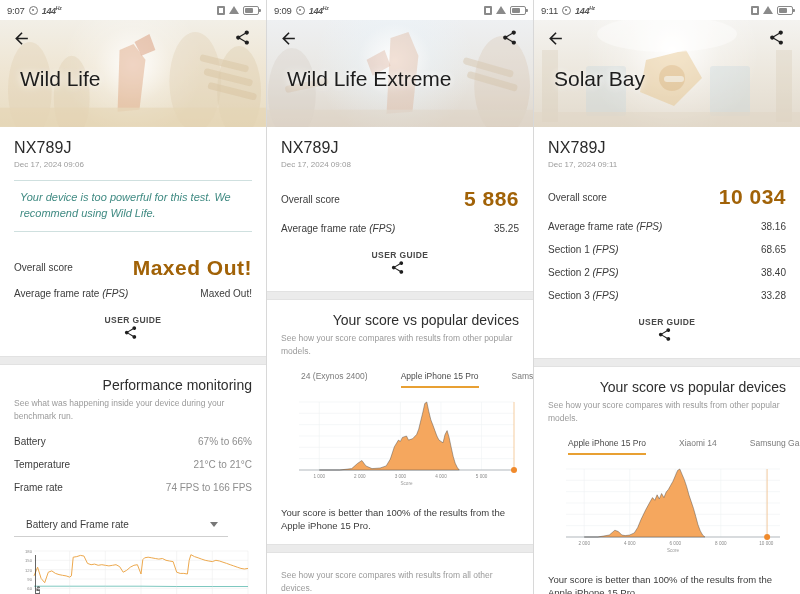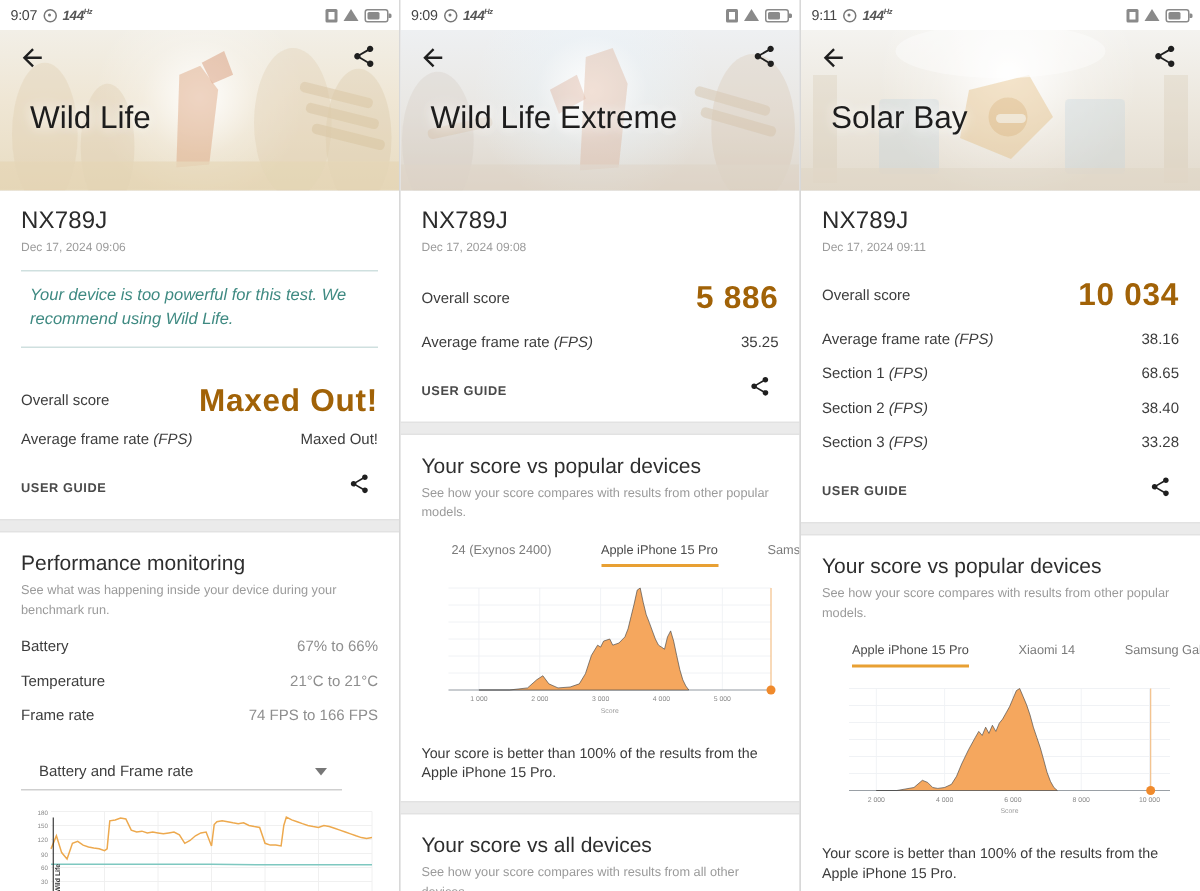--- a/index.html
+++ b/index.html
@@ -113,24 +113,25 @@
   .row .lbl em { font-style: italic; }
   .row .val { color: #3c3c3c; font-size: 10px; }
   .row.big { padding-top: 12px; align-items: center; gap: 40px; }
   .row.big .val {
     font-size: 21px; color: #a16207; font-weight: 700; letter-spacing: .5px;
   }
 
   .guide-row {
     display: flex; justify-content: space-between; align-items: center;
     margin-top: 16px;
+    flex-direction: column;
   }
   .guide-lbl { font-size: 8.5px; font-weight: bold; color: #4a4a4a; letter-spacing: .4px; }
 
-  .sec-title { font-size: 14px; color: #2e2e2e; font-weight: 400; }
+  .sec-title { font-size: 14px; color: #2e2e2e; font-weight: 400; text-align: right; }
   .sec-sub { font-size: 8.5px; color: #9a9a9a; line-height: 1.5; margin-top: 4px; }
 
   
   .tabs { display: flex; gap: 13px; margin-top: 13px; white-space: nowrap; }
   .tab {
     font-size: 8.5px; color: #7b7b7b; padding-bottom: 5px; cursor: pointer;
     border-bottom: 2px solid transparent;
     margin-left: 20px;
   }
   .tab.active { color: #4a4a4a; border-bottom-color: #e8a033; }
@@ -383,21 +384,20 @@
               <path d="M38.283018867924525 72 L38.3 72.0 L58.6 72.0 L70.7 70.6 L76.8 65.2 L80.9 62.5 L84.9 67.9 L91.0 70.6 L99.1 70.0 L105.2 67.9 L109.3 61.1 L113.3 48.9 L117.4 42.1 L119.4 43.4 L121.4 39.4 L125.5 38.0 L127.5 42.1 L131.6 40.7 L135.6 36.6 L137.7 31.2 L139.7 23.0 L141.7 14.9 L143.8 5.4 L145.8 4.0 L147.8 13.5 L149.8 21.7 L151.9 27.1 L153.9 32.6 L155.9 38.0 L158.0 42.1 L160.0 43.4 L162.0 44.8 L164.0 36.6 L166.1 32.6 L168.1 39.4 L170.1 48.9 L172.2 58.4 L174.2 65.2 L176.2 69.3 L178.2 72.0 L178.23584905660377 72 Z" fill="#f5a75e" stroke="#4a4a4a" stroke-width="0.45" stroke-linejoin="round"></path>
               <line x1="233" y1="4" x2="233" y2="72" stroke="#f3c089" stroke-width="0.8"></line>
               <circle cx="233" cy="72" r="3" fill="#f08a2c"></circle>
               <text x="125.5" y="87" text-anchor="middle" font-size="4.6" fill="#9a9a9a" font-family="Liberation Sans, sans-serif">Score</text>
             </svg>
         </div>
         <div class="foot-note">Your score is better than 100% of the results from the Apple iPhone 15 Pro.</div>
       </div>
 
       <div class="card">
-        <div class="sec-title">Your score vs all devices</div>
         <div class="sec-sub">See how your score compares with results from all other devices.</div>
       </div>
     </div>
   </div>
 
   <div class="panel">
     <div class="statusbar">
       <div class="sb-left">
         <span class="sb-time">9:11</span>
         <span class="ic-circle"></span>

